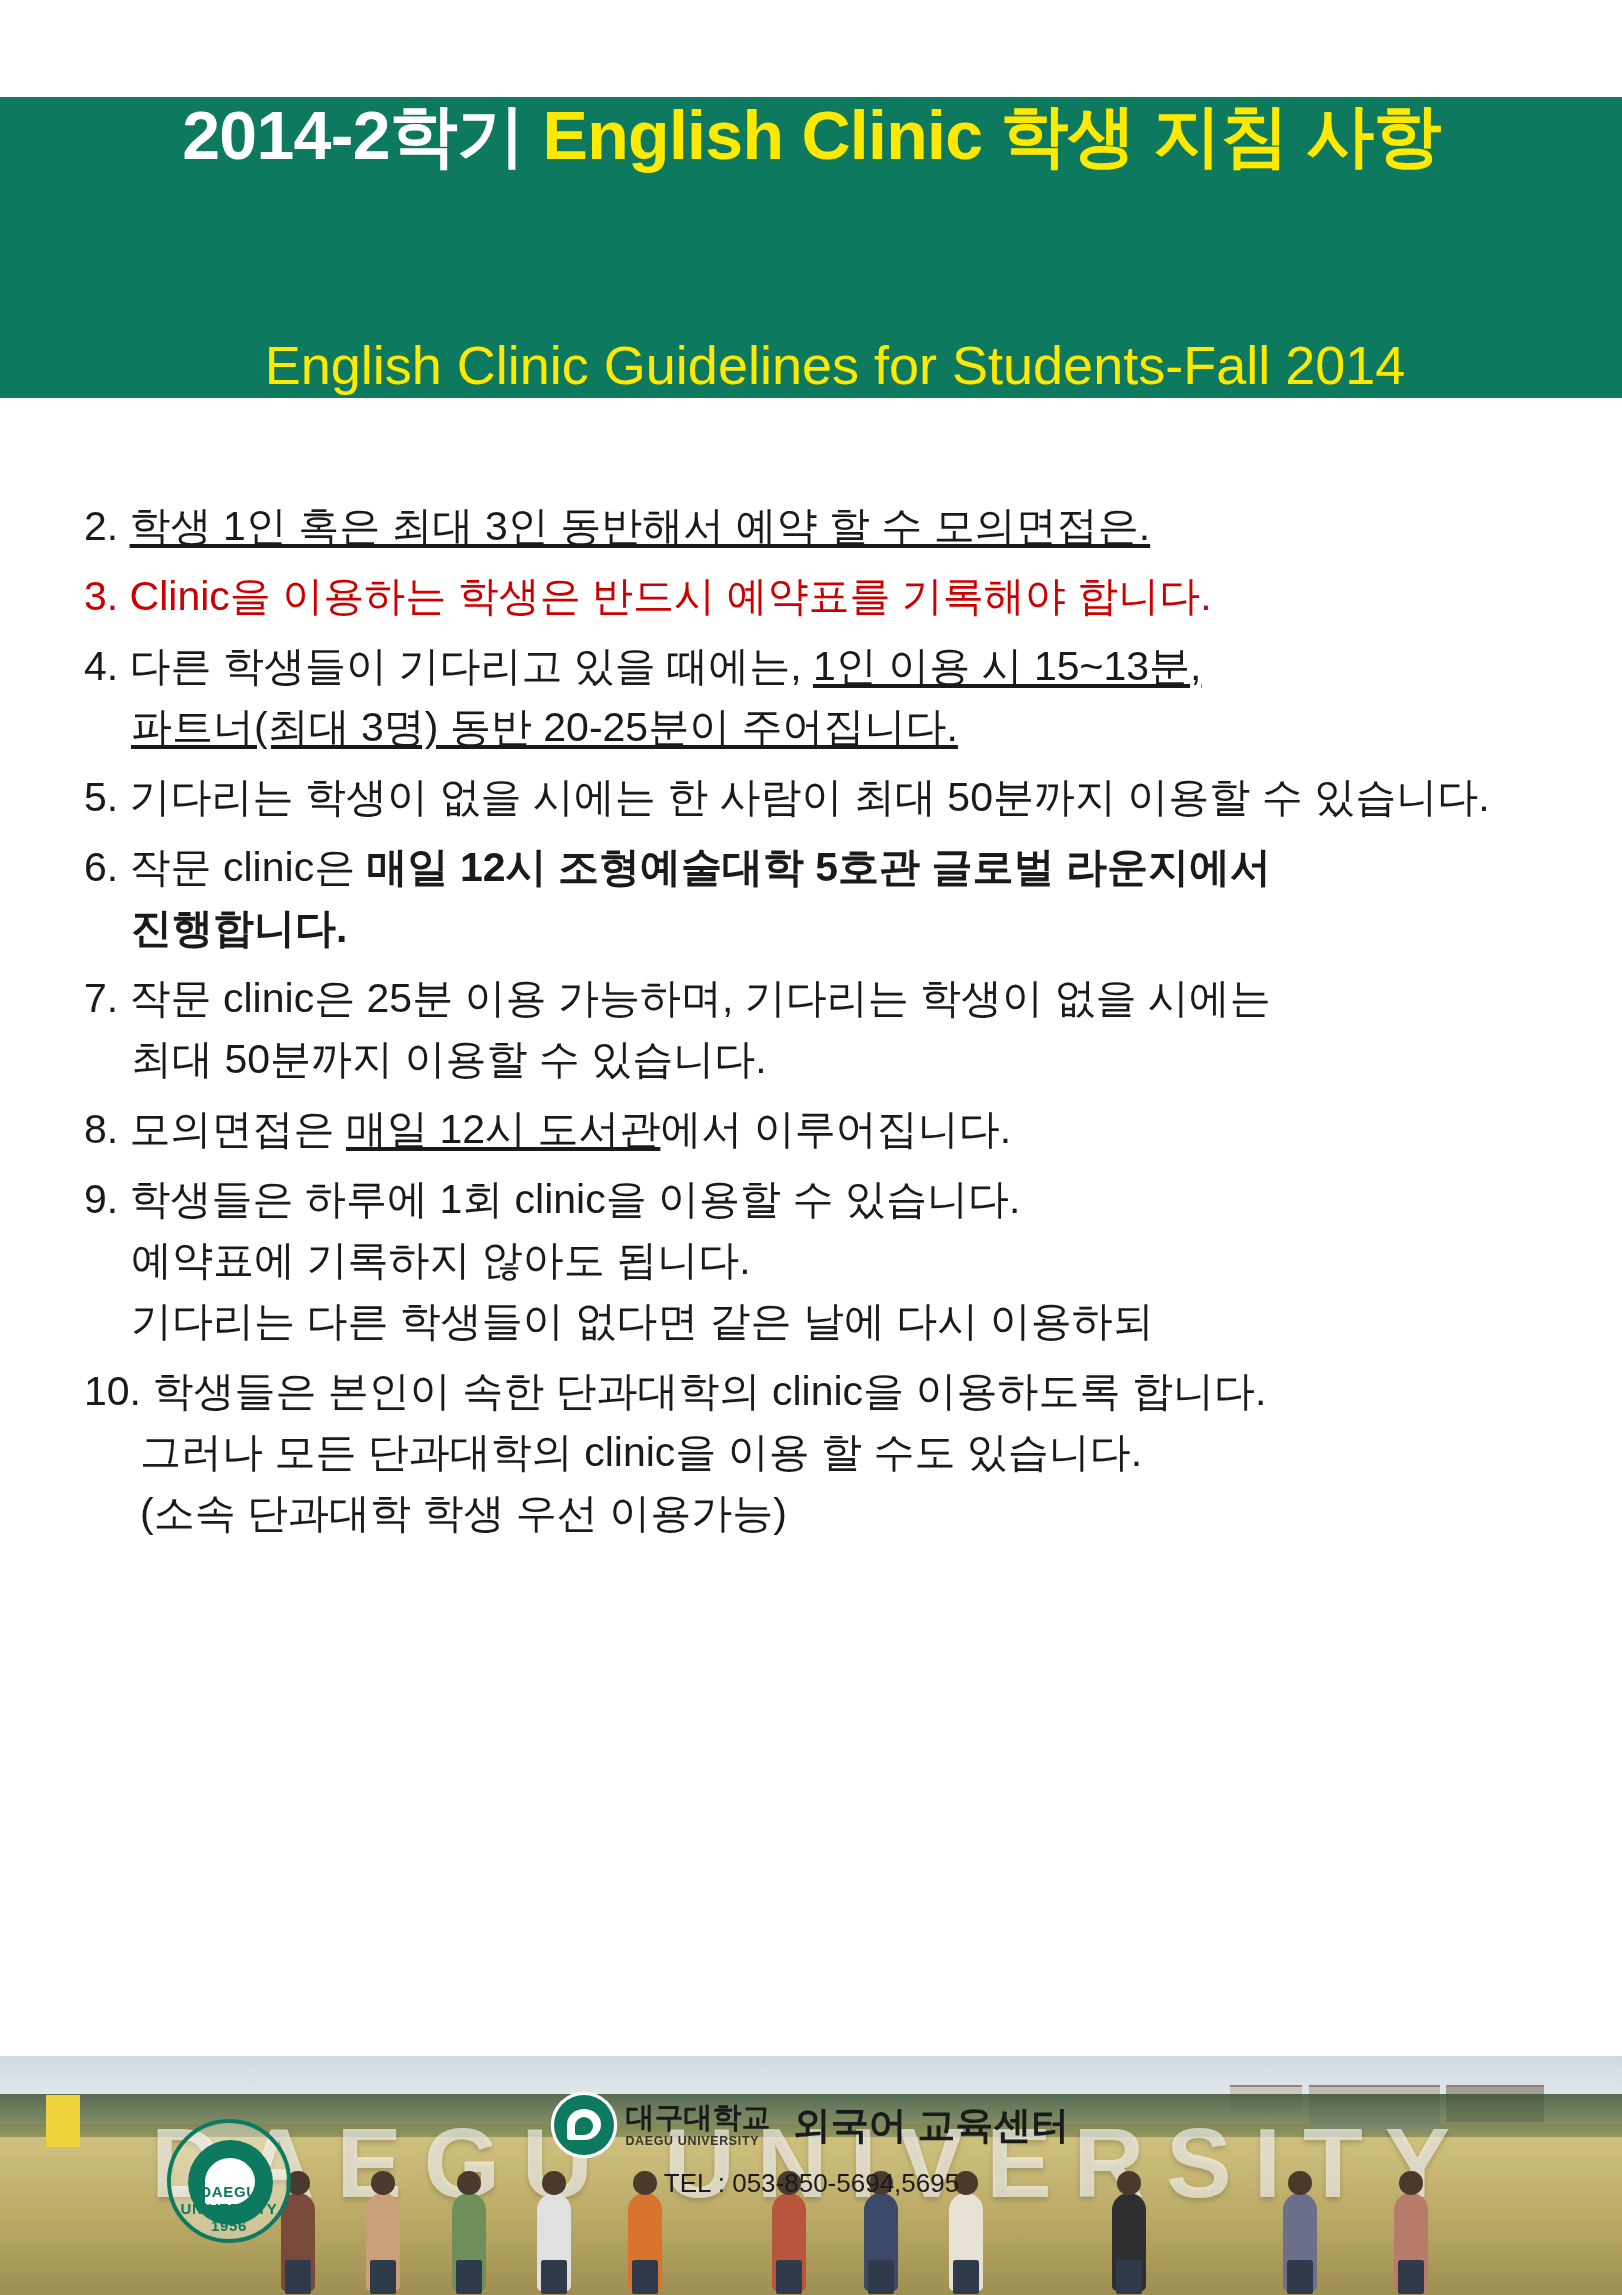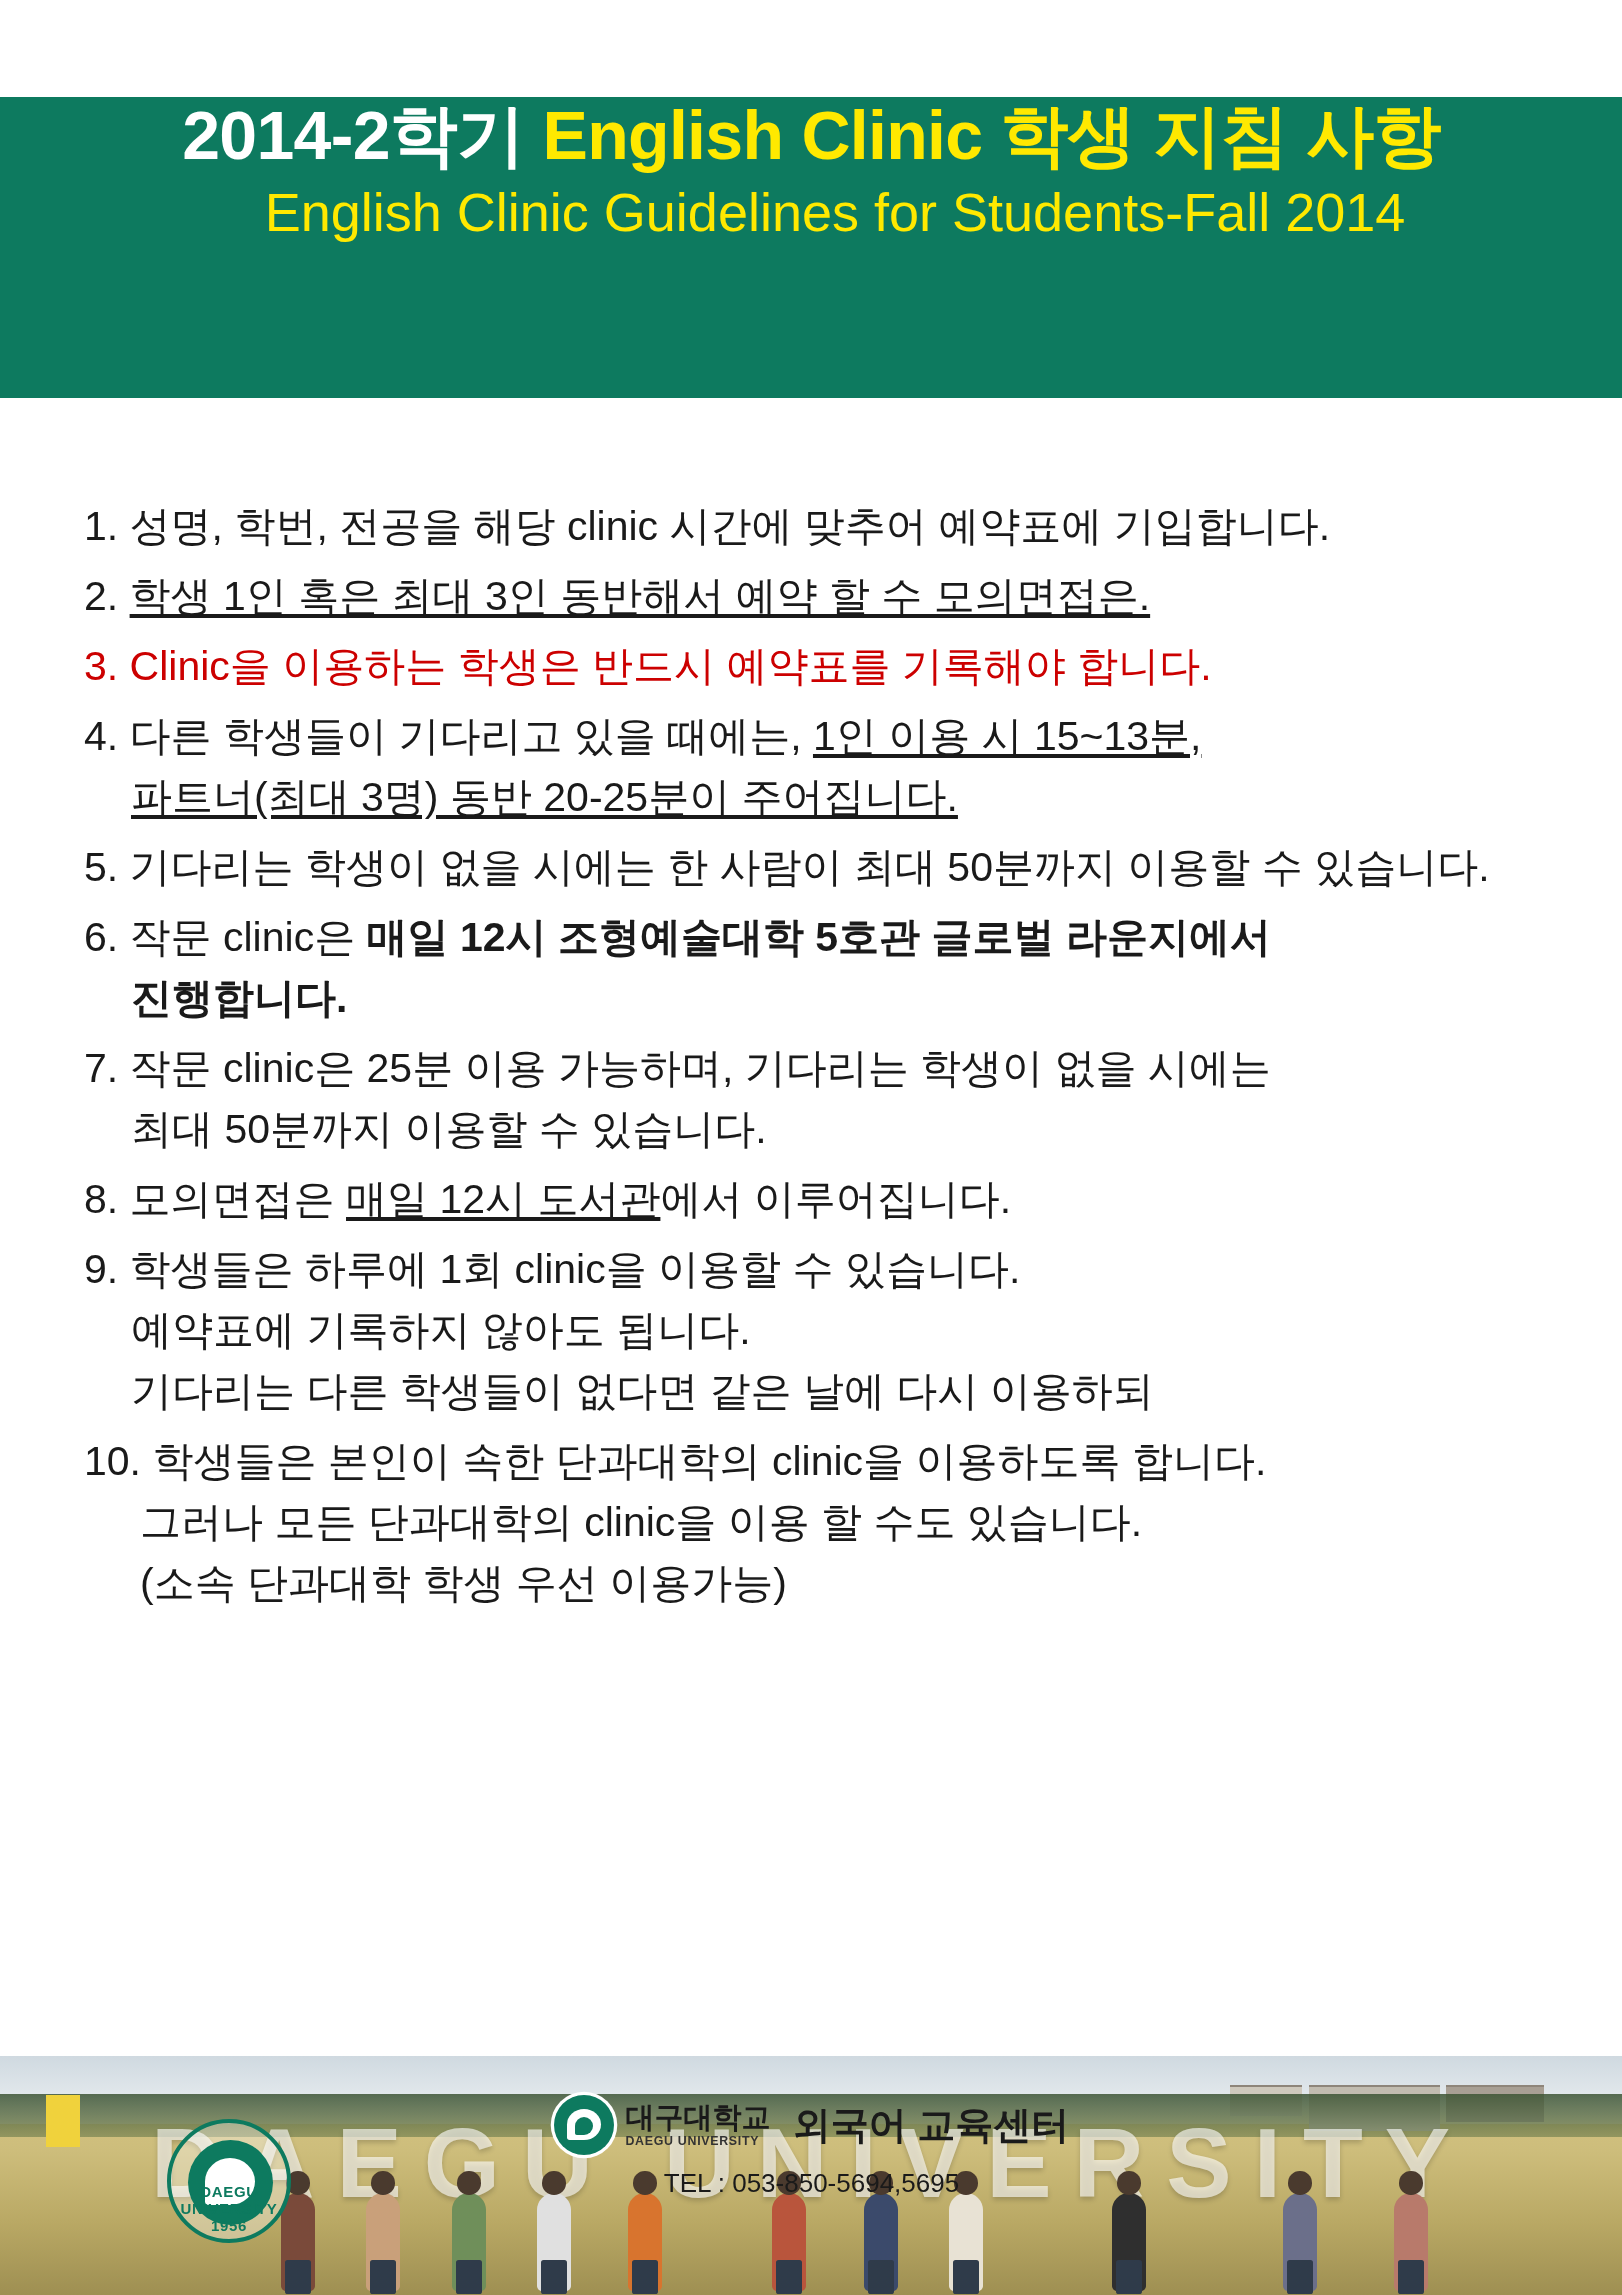--- a/index.html
+++ b/index.html
@@ -20,21 +20,21 @@
   .header {
     position: absolute;
     left: 0;
     top: 97px;
     width: 1623px;
     height: 301px;
     background: #0d7a5f;
     display: flex;
     flex-direction: column;
     align-items: center;
-    justify-content: flex-start;
+    justify-content: space-between;
   }
   .header-line1 {
     font-size: 68px;
     font-weight: bold;
     letter-spacing: -0.7px;
     line-height: 1.12;
     white-space: nowrap;
   }
   .header-line1 .white { color: #ffffff; }
   .header-line1 .yellow { color: #ffe900; }
@@ -265,24 +265,20 @@
 
 <div class="header">
   <div class="header-line1">
     <span class="white">2014-2학기 </span><span class="yellow">English Clinic 학생 지침 사항</span>
   </div>
   <div class="header-line2">English Clinic Guidelines for Students-Fall  2014</div>
 </div>
 
 <div class="content">
 
-  <div class="item">
-    <span>1.</span>
-    <span>성명, 학번, 전공을 해당 clinic 시간에 맞추어 예약표에 기입합니다.</span>
-  </div>
 
   <div class="item">
     <span>2.</span>
     <span class="u">학생 1인 혹은 최대 3인 동반해서 예약 할 수 모의면접은.</span>
   </div>
 
   <div class="item">
     <span class="red">3.</span>
     <span class="red">Clinic을 이용하는 학생은 반드시 예약표를 기록해야 합니다.</span>
   </div>

